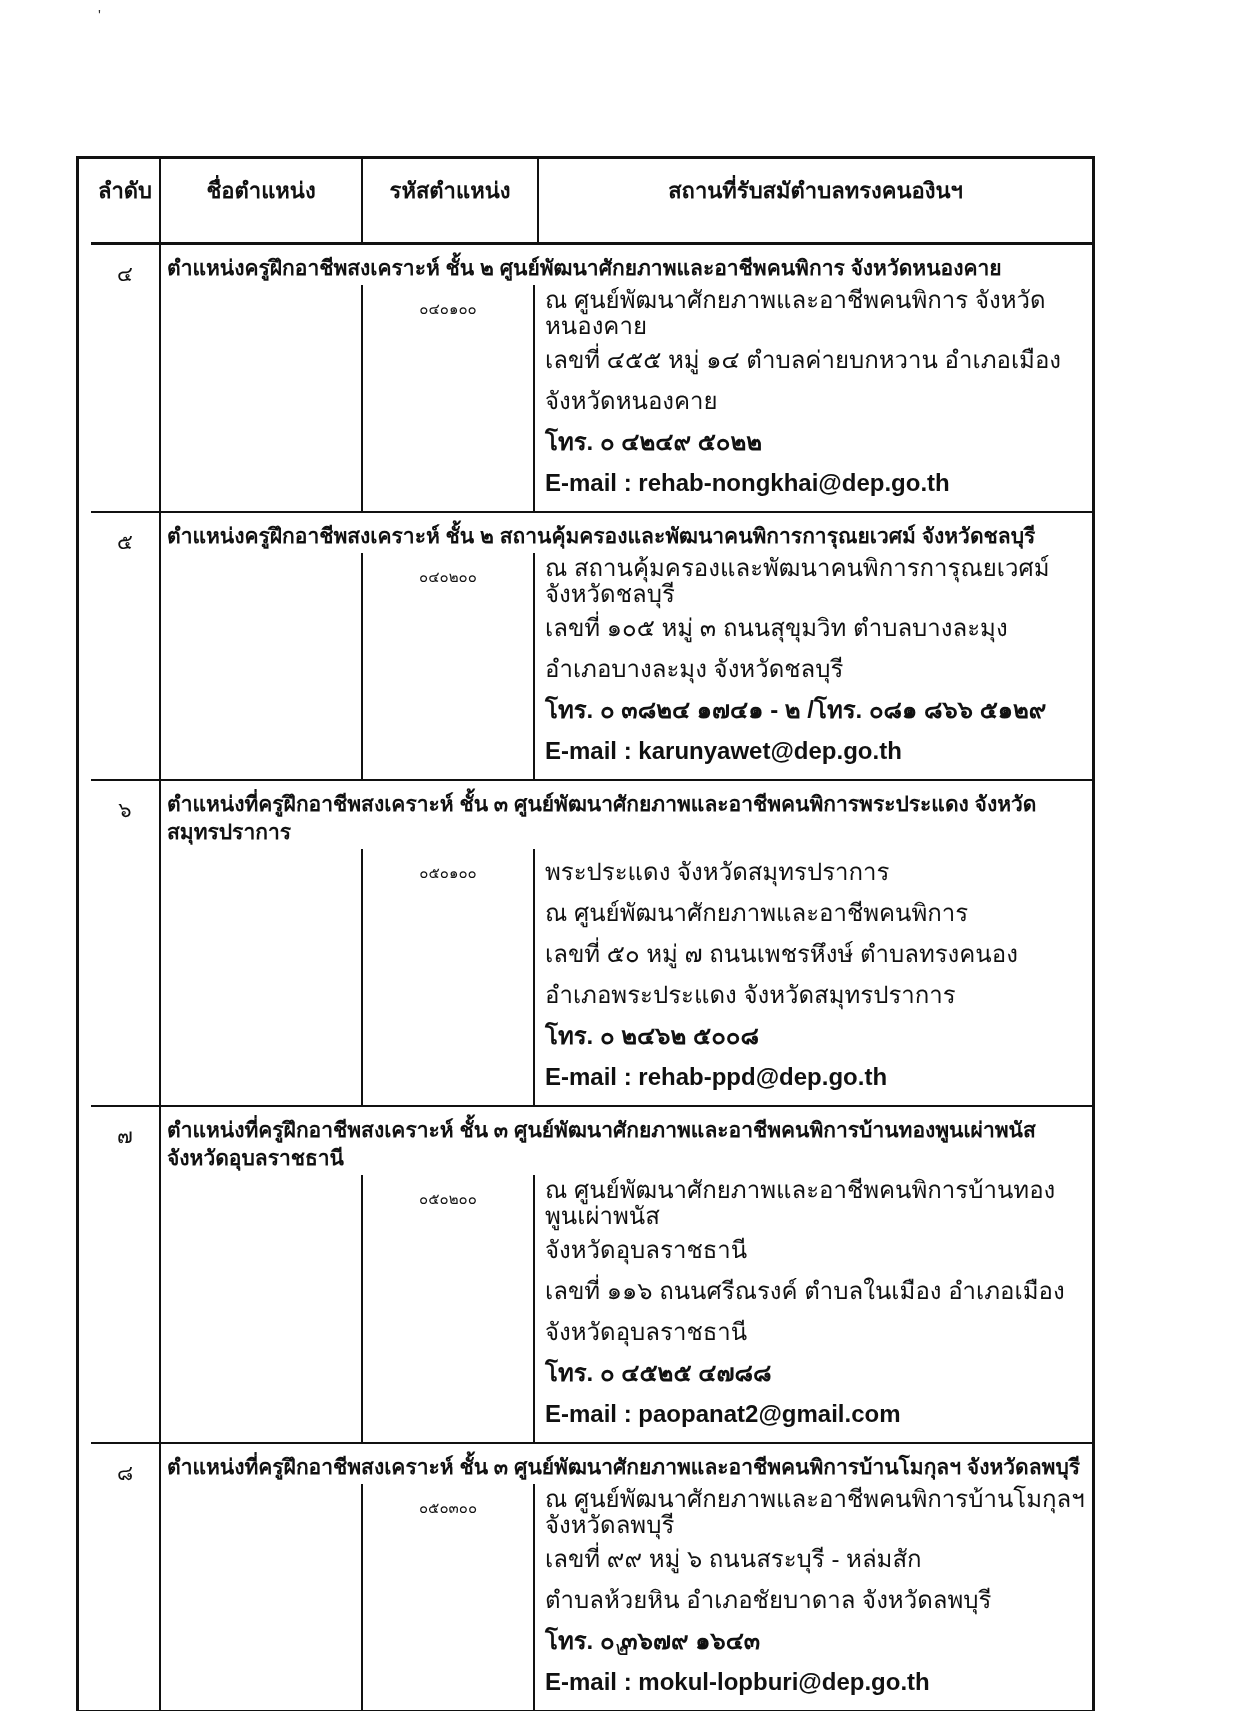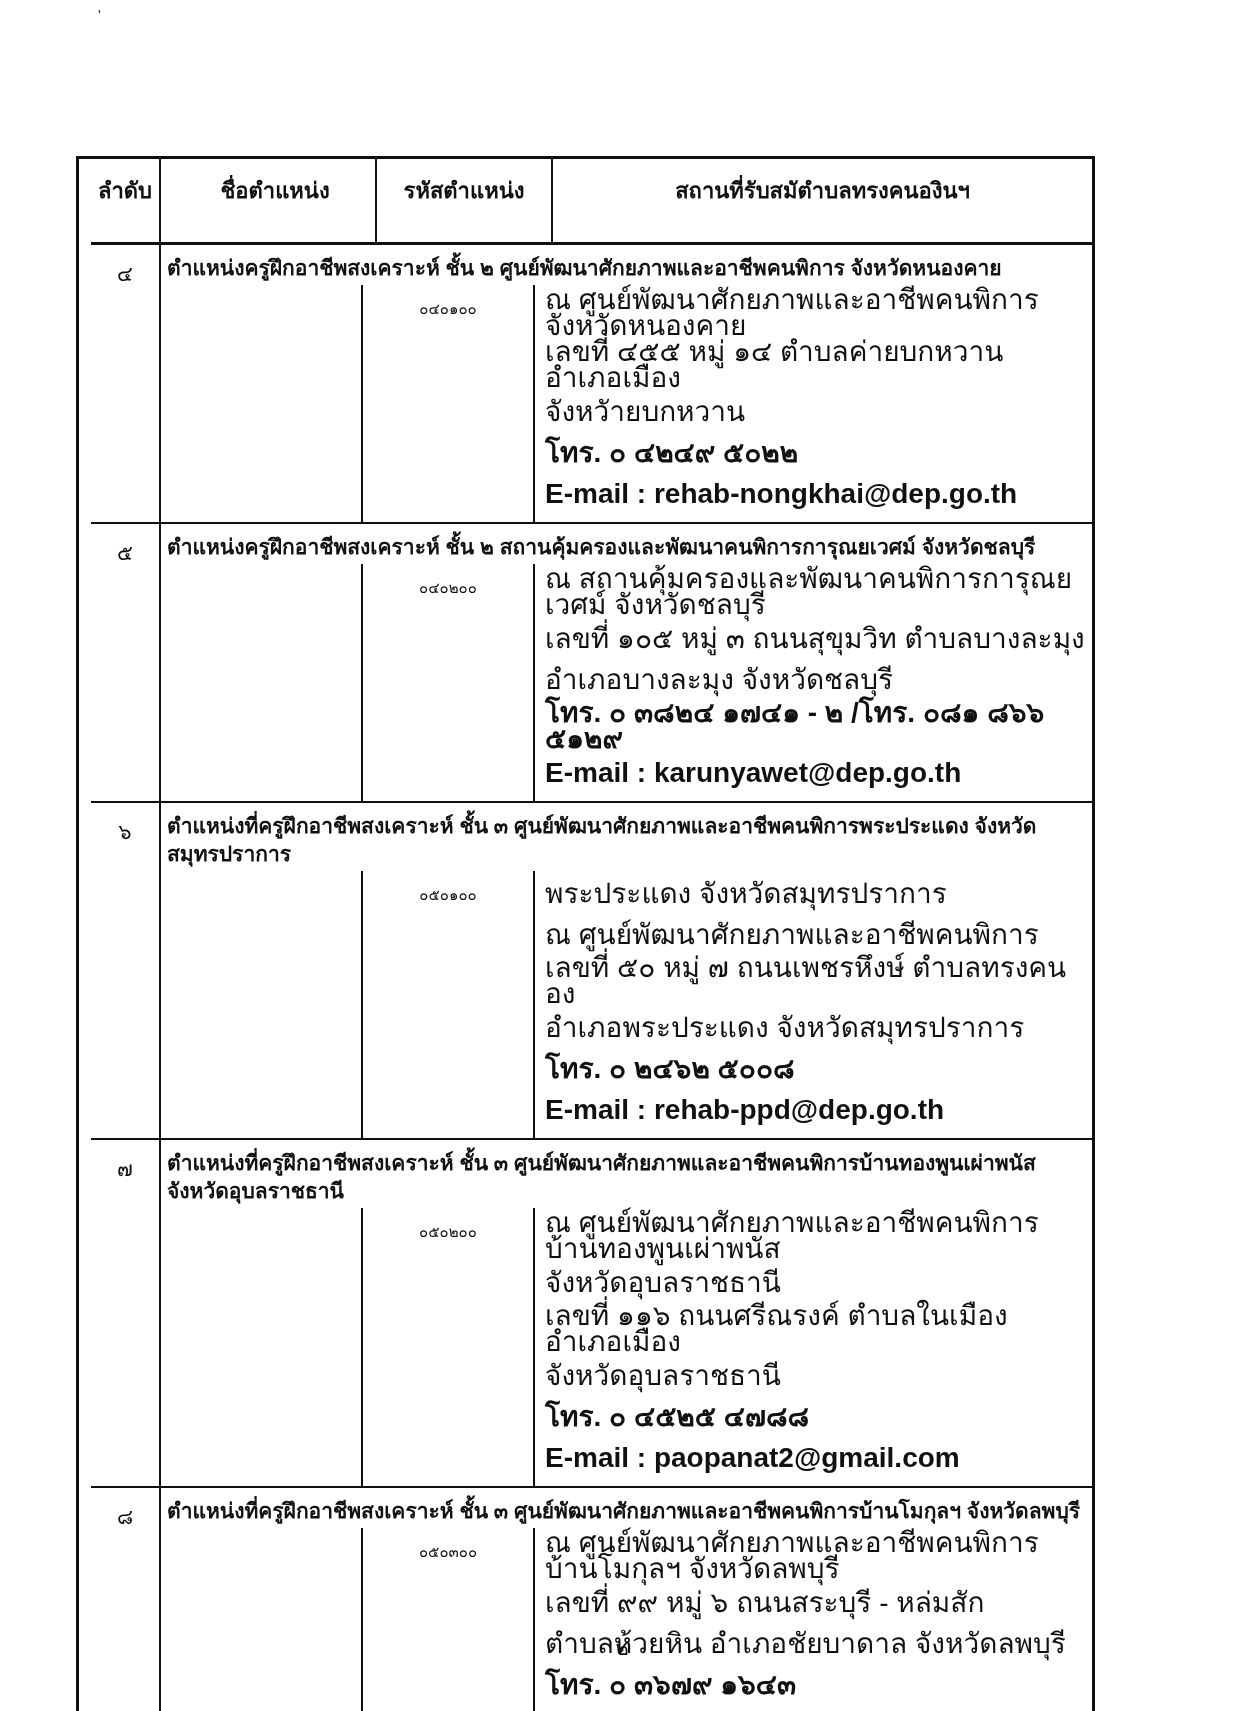--- a/index.html
+++ b/index.html
@@ -15,21 +15,21 @@
   .doc-table {
     position:absolute; left:76px; top:156px; width:1019px;
     border:3px solid #111;
     padding-left:12px;
   }
 
   
   .header-row { display:flex; height:86px; border-bottom:3px solid #111; }
   .hc { padding-top:14px; text-align:center; font-weight:bold; font-size:22px; }
   .hc-no   { width:70px;  border-right:2px solid #111; }
-  .hc-pos  { width:202px; border-right:2px solid #111;margin-left:14px; }
+  .hc-pos  { width:202px; border-right:2px solid #111; }
   .hc-code { width:176px; border-right:2px solid #111; }
   .hc-loc  { flex:1; }
 
   
   .data-row { display:flex; border-bottom:2px solid #111; }
   .data-row:last-child { border-bottom:none; }
   .num-cell {
     width:70px; border-right:2px solid #111; text-align:center;
     padding-top:12px; font-size:21px;
   }
@@ -40,21 +40,21 @@
   }
   .detail-grid { display:flex; flex:1; }
   .col-spacer { width:202px; border-right:2px solid #111; }
   .code-cell {
     width:172px; border-right:2px solid #111; text-align:center;
     padding-top:12px; font-size:15px;
   }
   .details { flex:1; padding:2px 6px 8px 0; }
   .detail-line {
     min-height:41px; display:flex; align-items:center;
-    padding-left:10px; font-size:28px; line-height:26px;
+    padding-left:10px; font-size:24px; line-height:26px;
   }
   .detail-line.bold { font-weight:bold; }
 
   .page-footer {
     position:absolute; top:1632px; left:0; width:100%;
     text-align:center; font-size:20px;
   }
 </style>
 </head>
 <body>
@@ -73,21 +73,21 @@
   <div class="data-row" data-row="0" style="min-height:250px;">
     <div class="num-cell">๔</div>
     <div class="row-content">
       <div class="title-line">ตำแหน่งครูฝึกอาชีพสงเคราะห์ ชั้น ๒ ศูนย์พัฒนาศักยภาพและอาชีพคนพิการ จังหวัดหนองคาย</div>
       <div class="detail-grid">
         <div class="col-spacer"></div>
         <div class="code-cell">๐๔๐๑๐๐</div>
         <div class="details">
             <div class="detail-line">ณ ศูนย์พัฒนาศักยภาพและอาชีพคนพิการ จังหวัดหนองคาย</div>
             <div class="detail-line">เลขที่ ๔๕๕ หมู่ ๑๔ ตำบลค่ายบกหวาน อำเภอเมือง</div>
-            <div class="detail-line">จังหวัายบกหวาน</div>
+            <div class="detail-line">จังหวัดหนองคาย</div>
             <div class="detail-line bold">โทร. ๐ ๔๒๔๙ ๕๐๒๒</div>
             <div class="detail-line bold">E-mail : rehab-nongkhai@dep.go.th</div>
           </div>
       </div>
     </div>
   </div>
 
   <div class="data-row" data-row="1" style="min-height:250px;">
     <div class="num-cell">๕</div>
     <div class="row-content">

